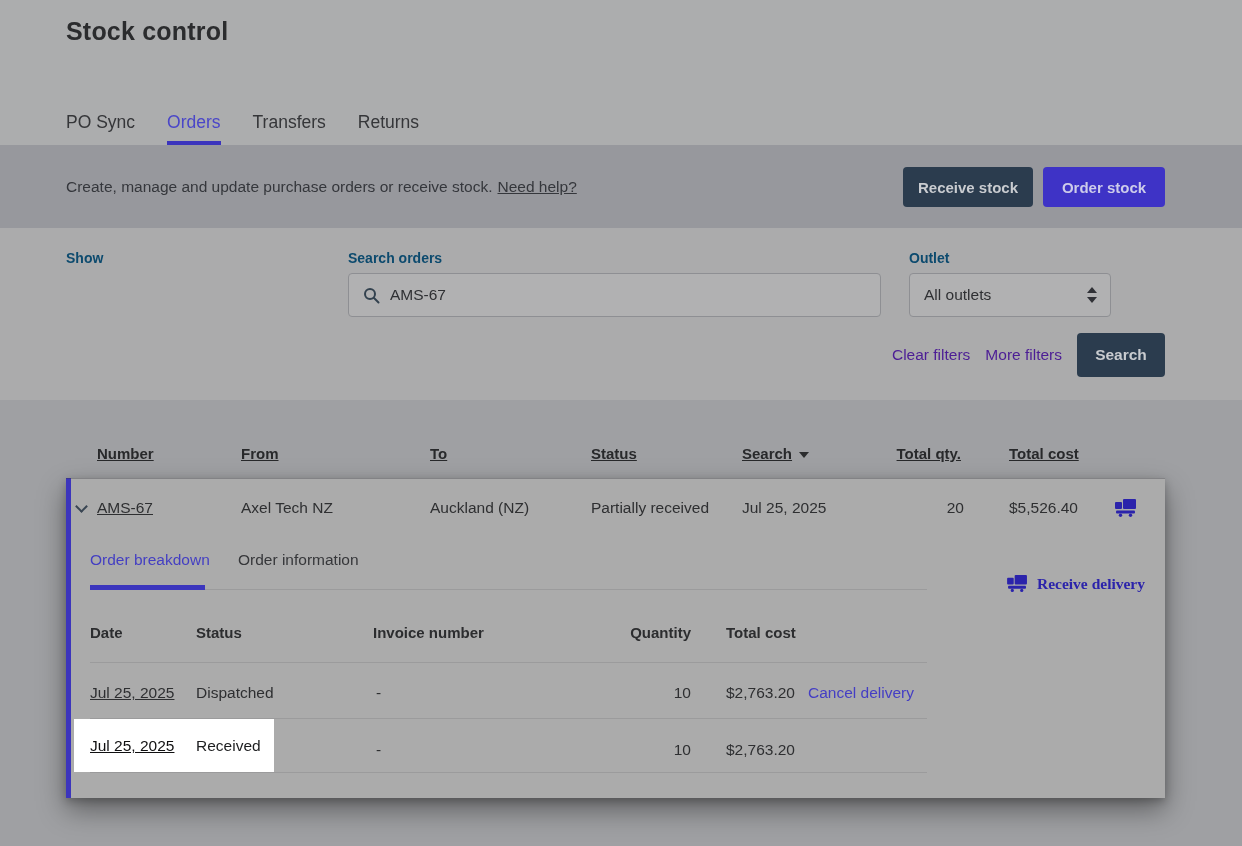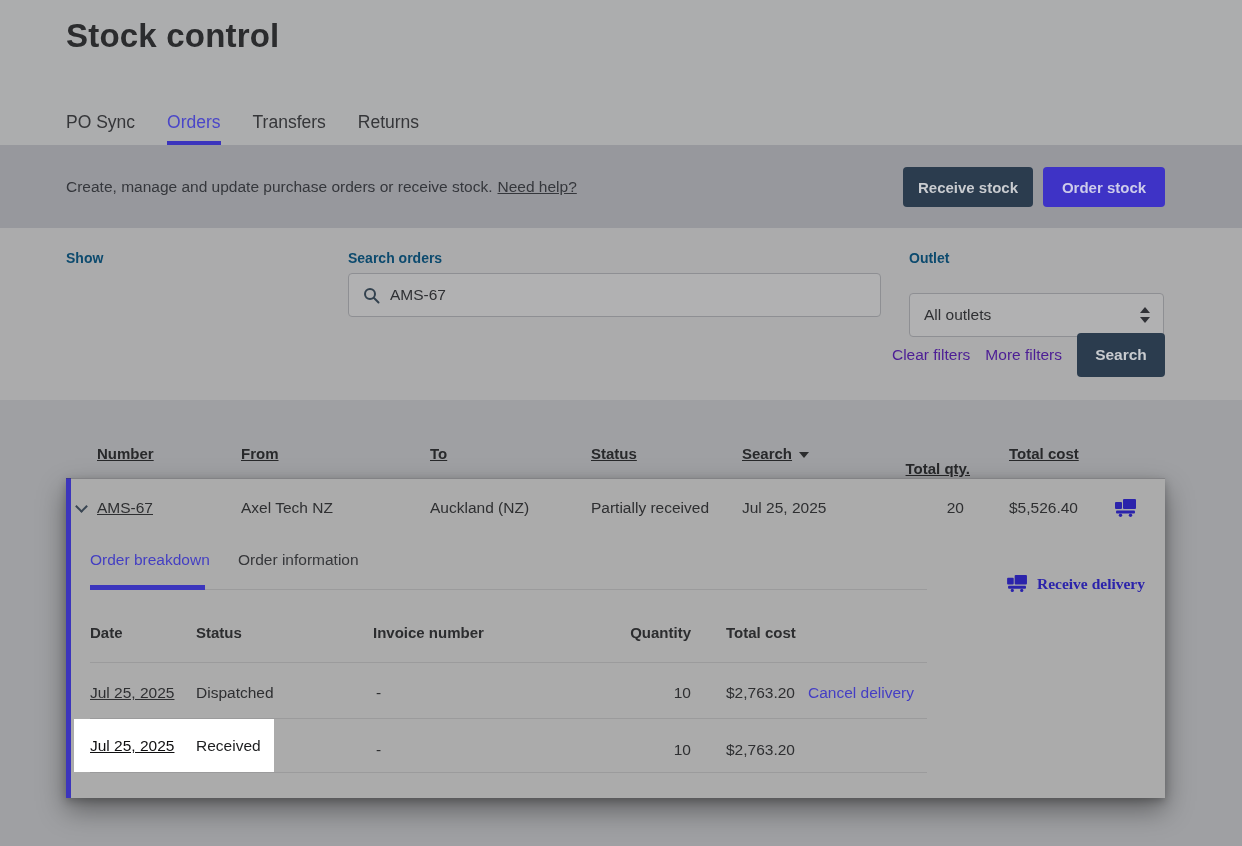--- a/index.html
+++ b/index.html
@@ -1,21 +1,21 @@
 <!DOCTYPE html>
 <html><head>
 <meta charset="utf-8">
 <style>
   * { margin:0; padding:0; box-sizing:border-box; }
   body { font-family:"Liberation Sans", sans-serif; background:#6f7072; }
   .canvas { position:relative; width:1242px; height:846px; background:#9fa0a3; overflow:hidden; }
 
   
   .top { position:absolute; top:0; left:0; width:100%; height:145px; background:#acadae; }
-  .page-title { position:absolute; left:66px; top:17px; font-size:33px; font-weight:700; color:#2b2c2e; letter-spacing:.2px; }
+  .page-title { position:absolute; left:66px; top:17px; font-size:25px; font-weight:700; color:#2b2c2e; letter-spacing:.2px; }
   .tabs { position:absolute; left:66px; bottom:0; display:flex; gap:32px; }
   .tab { font-size:17.5px; color:#353639; padding-bottom:12px; position:relative; cursor:pointer; }
   .tab.active { color:#4a46c8; }
   .tab.active::after { content:""; position:absolute; left:0; right:0; bottom:0; height:4px; background:#3b34bd; }
 
   
   .banner { position:absolute; top:145px; left:0; width:100%; height:83px; background:#97989d; }
   .banner-text { position:absolute; left:66px; top:0; height:83px; display:flex; align-items:center; font-size:15.5px; color:#35373c; gap:5px; }
   .help-link { text-decoration:underline; color:#35373c; cursor:pointer; }
   .banner-buttons { position:absolute; right:77px; top:22px; display:flex; gap:10px; }
@@ -24,36 +24,36 @@
   .btn-receive { width:130px; }
   .btn-order { width:122px; background:#3e33c6; color:#cdccea; }
 
   
   .filterbar { position:absolute; top:228px; left:0; width:100%; height:172px; background:#ababac; }
   .f-label { position:absolute; top:22px; font-size:14px; font-weight:700; color:#0c4a6e; }
   .lbl-show { left:66px; } .lbl-search { left:348px; } .lbl-outlet { left:909px; }
   .field { position:absolute; top:45px; height:44px; background:#b1b1b2; border:1px solid #8e8f93; border-radius:4px; display:flex; align-items:center; padding:0 14px; cursor:pointer; }
   .field-show { left:66px; width:255px; }
   .field-search { left:348px; width:533px; }
-  .field-outlet { left:909px; width:255px;margin-top:20px; }
+  .field-outlet { left:909px; width:202px; }
   .field-value { font-size:15.5px; color:#2f3033; }
   .search-input { border:none; background:transparent; outline:none; font-family:inherit; font-size:15.5px; color:#2f3033; margin-left:10px; width:420px; }
   .spinner { position:absolute; right:13px; top:50%; transform:translateY(-50%); display:flex; flex-direction:column; align-items:center; gap:4px; }
   .tri-up { width:0; height:0; border-left:5px solid transparent; border-right:5px solid transparent; border-bottom:6px solid #303136; }
   .tri-down { width:0; height:0; border-left:5px solid transparent; border-right:5px solid transparent; border-top:6px solid #303136; }
   .filter-actions { position:absolute; top:105px; right:77px; display:flex; align-items:center; gap:15px; }
   .link { color:#4c1d95; font-size:15.5px; cursor:pointer; }
   .btn-search { width:88px; height:44px; font-size:15.5px; }
 
   
   .otable-header { position:absolute; left:66px; top:437px; width:1099px; height:34px; }
   .oh { position:absolute; top:8px; font-size:15px; font-weight:700; color:#28292b; text-decoration:underline; cursor:pointer; white-space:nowrap; }
   .oh-number { left:31px; } .oh-from { left:175px; } .oh-to { left:364px; }
   .oh-status { left:525px; } .oh-created { left:676px; } 
-  .oh-qty { right:195px;margin-top:15px; } .oh-cost { left:943px; }
+  .oh-qty { right:204px; } .oh-cost { left:943px; }
   .sort-caret { display:inline-block; width:0; height:0; border-left:5px solid transparent; border-right:5px solid transparent; border-top:6px solid #2b2c2e; margin-left:7px; vertical-align:middle; }
 
   
   .card { position:absolute; left:66px; top:478px; width:1099px; height:320px; background:#ababab;
           box-shadow:0 12px 26px rgba(0,0,0,.40), 0 3px 8px rgba(0,0,0,.22); }
   .card::before { content:""; position:absolute; left:0; top:0; bottom:0; width:5px; background:#3c35bc; }
   .card::after  { content:""; position:absolute; left:0; top:0; right:0; height:1px; background:rgba(55,55,62,.35); }
 
   .mrow-cell { position:absolute; top:0; height:60px; line-height:60px; font-size:15.5px; color:#2e2f31; white-space:nowrap; }
   .mc-number { left:31px; text-decoration:underline; cursor:pointer; }

